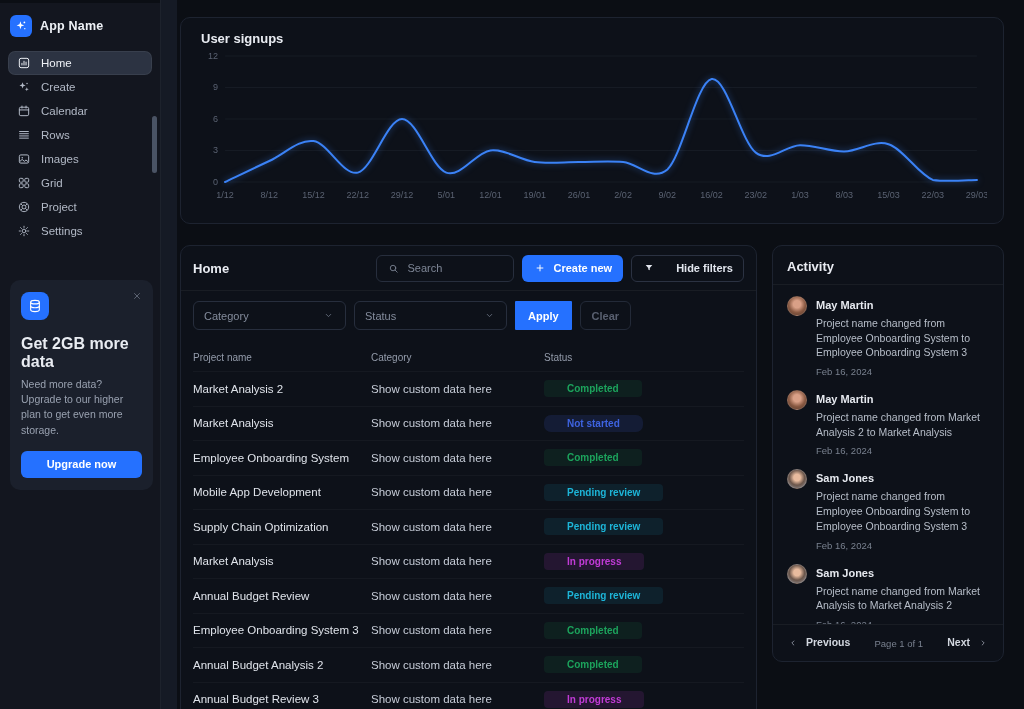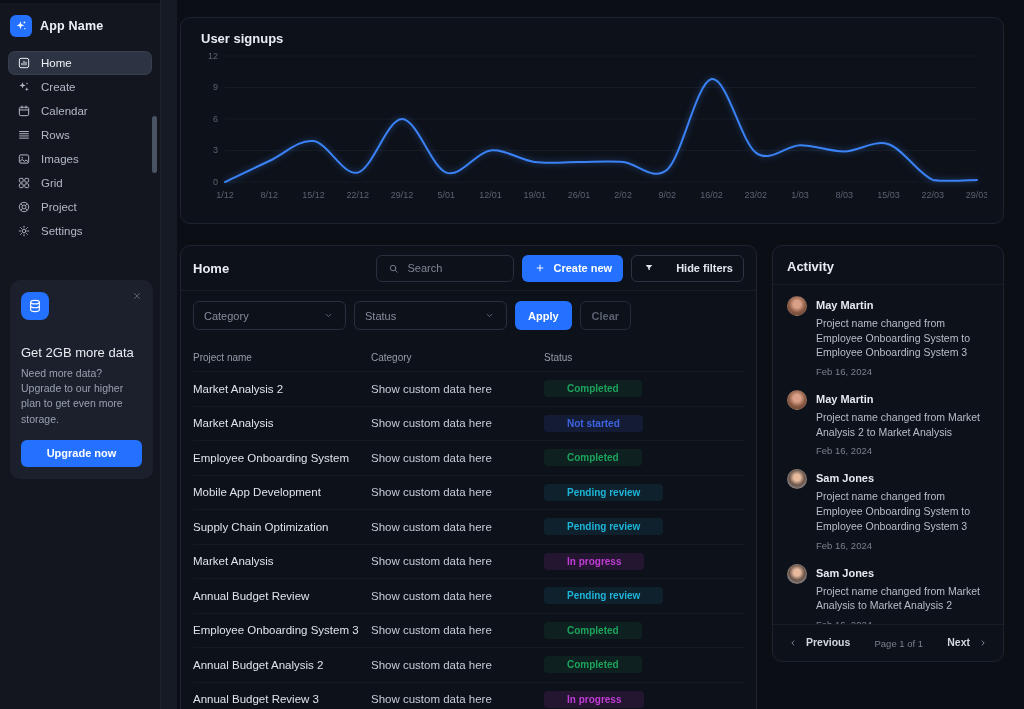--- a/index.html
+++ b/index.html
@@ -25,21 +25,21 @@
   .ni { width:14px; height:14px; display:flex; align-items:center; justify-content:center; flex:0 0 auto; }
   .ni svg { width:14px; height:14px; }
 
   .upgrade { position:absolute; left:10px; top:277px; width:143px; background:#1b202c; border-radius:10px;
              padding:12px 11px; }
   .up-icon { width:28px; height:28px; border-radius:8px; background:#2571ff; display:flex; align-items:center;
              justify-content:center; }
   .up-icon svg { width:16px; height:16px; }
   .up-close { position:absolute; top:11px; right:11px; width:10px; height:10px; color:#69707f; cursor:pointer; }
   .up-close svg { width:10px; height:10px; display:block; }
-  .up-title { margin-top:25px; font-size:13px; font-weight:400; color:#e9ecf2; }
+  .up-title { margin-top:15px; font-size:16px; font-weight:700; color:#e9ecf2; }
   .up-body { margin-top:6px; font-size:10.5px; line-height:1.45; color:#99a1b0; }
   .up-btn { margin-top:13px; width:100%; height:27px; border-radius:6px; background:#2571ff; color:#fff;
             font-size:11px; font-weight:700; border:none; cursor:pointer; font-family:inherit; }
 
   
   .card { position:absolute; background:#0d1119; border:1px solid #1d2330; border-radius:10px; }
 
   
   .chart-card { left:180px; top:17px; width:824px; height:207px; padding:13px 16px 6px; }
   .chart-title { font-size:13px; font-weight:700; color:#e9ecf2; margin:0 0 2px 4px; }
@@ -62,35 +62,35 @@
          font-weight:700; cursor:pointer; font-family:inherit; }
   .btn svg { width:10px; height:10px; }
   .btn-primary { background:#2571ff; color:#fff; border:none; padding:0 11px; }
   .btn-outline { background:transparent; color:#e2e6ee; border:1px solid #2b3242; padding:0 10px; margin-left:8px;gap:20px; }
 
   .filter-row { display:flex; align-items:center; gap:8px; padding:10px 12px; }
   .select { display:flex; align-items:center; justify-content:space-between; width:153px; height:29px;
             border:1px solid #272e3d; border-radius:6px; padding:0 10px; color:#848c9c; font-size:11px;
             cursor:pointer; }
   .select svg { width:9px; height:9px; color:#6c7484; }
-  .btn-apply { height:29px; padding:0 13px; background:#2571ff; color:#fff; border:none; border-radius:6px;
+  .btn-apply { height:29px; padding:0 13px; background:#2571ff; color:#fff; border:none; border-radius:1px;
                font-size:11px; font-weight:700; cursor:pointer; font-family:inherit; }
   .btn-clear { height:29px; padding:0 11px; background:transparent; color:#596070; border:1px solid #232a38;
                border-radius:6px; font-size:11px; font-weight:700; cursor:pointer; font-family:inherit; }
 
   .table { padding:0 12px; }
   .thead { display:grid; grid-template-columns:178px 173px 1fr; font-size:10px; color:#949cab;
            padding:12px 0 8px; }
   .trow { display:grid; grid-template-columns:178px 173px 1fr; align-items:center; height:34.5px;
           border-top:1px solid rgba(255,255,255,0.035); font-size:11.5px; color:#dfe3ea; cursor:pointer; }
   .cell-cat { color:#c6ccd7; }
   .badge { display:inline-block; justify-self:start; padding:3px 23px; border-radius:4px; font-size:10px;
            font-weight:700; }
   .st-completed      { color:#1ca35c; background:rgba(28,163,92,0.10); }
-  .st-not-started    { color:#3e63e0; background:rgba(62,99,224,0.14); }
+  .st-not-started    { color:#3e63e0; background:rgba(62,99,224,0.14);border-radius:7px; }
   .st-pending-review { color:#1db5d8; background:rgba(29,181,216,0.10); }
   .st-in-progress    { color:#c13bd6; background:rgba(193,59,214,0.13); }
 
   
   .activity-card { left:772px; top:245px; width:232px; height:417px; display:flex; flex-direction:column; }
   .act-header { padding:13px 14px 10px; font-size:13px; font-weight:700; color:#e9ecf2;
                 border-bottom:1px solid rgba(255,255,255,0.05); }
   .act-list { flex:1; padding:11px 14px 0; overflow:hidden; }
   .act-item { display:grid; grid-template-columns:20px 1fr; gap:9px; margin-bottom:13px; }
   .avatar { width:20px; height:20px; border-radius:50%; border:1px solid rgba(255,255,255,0.12); }

